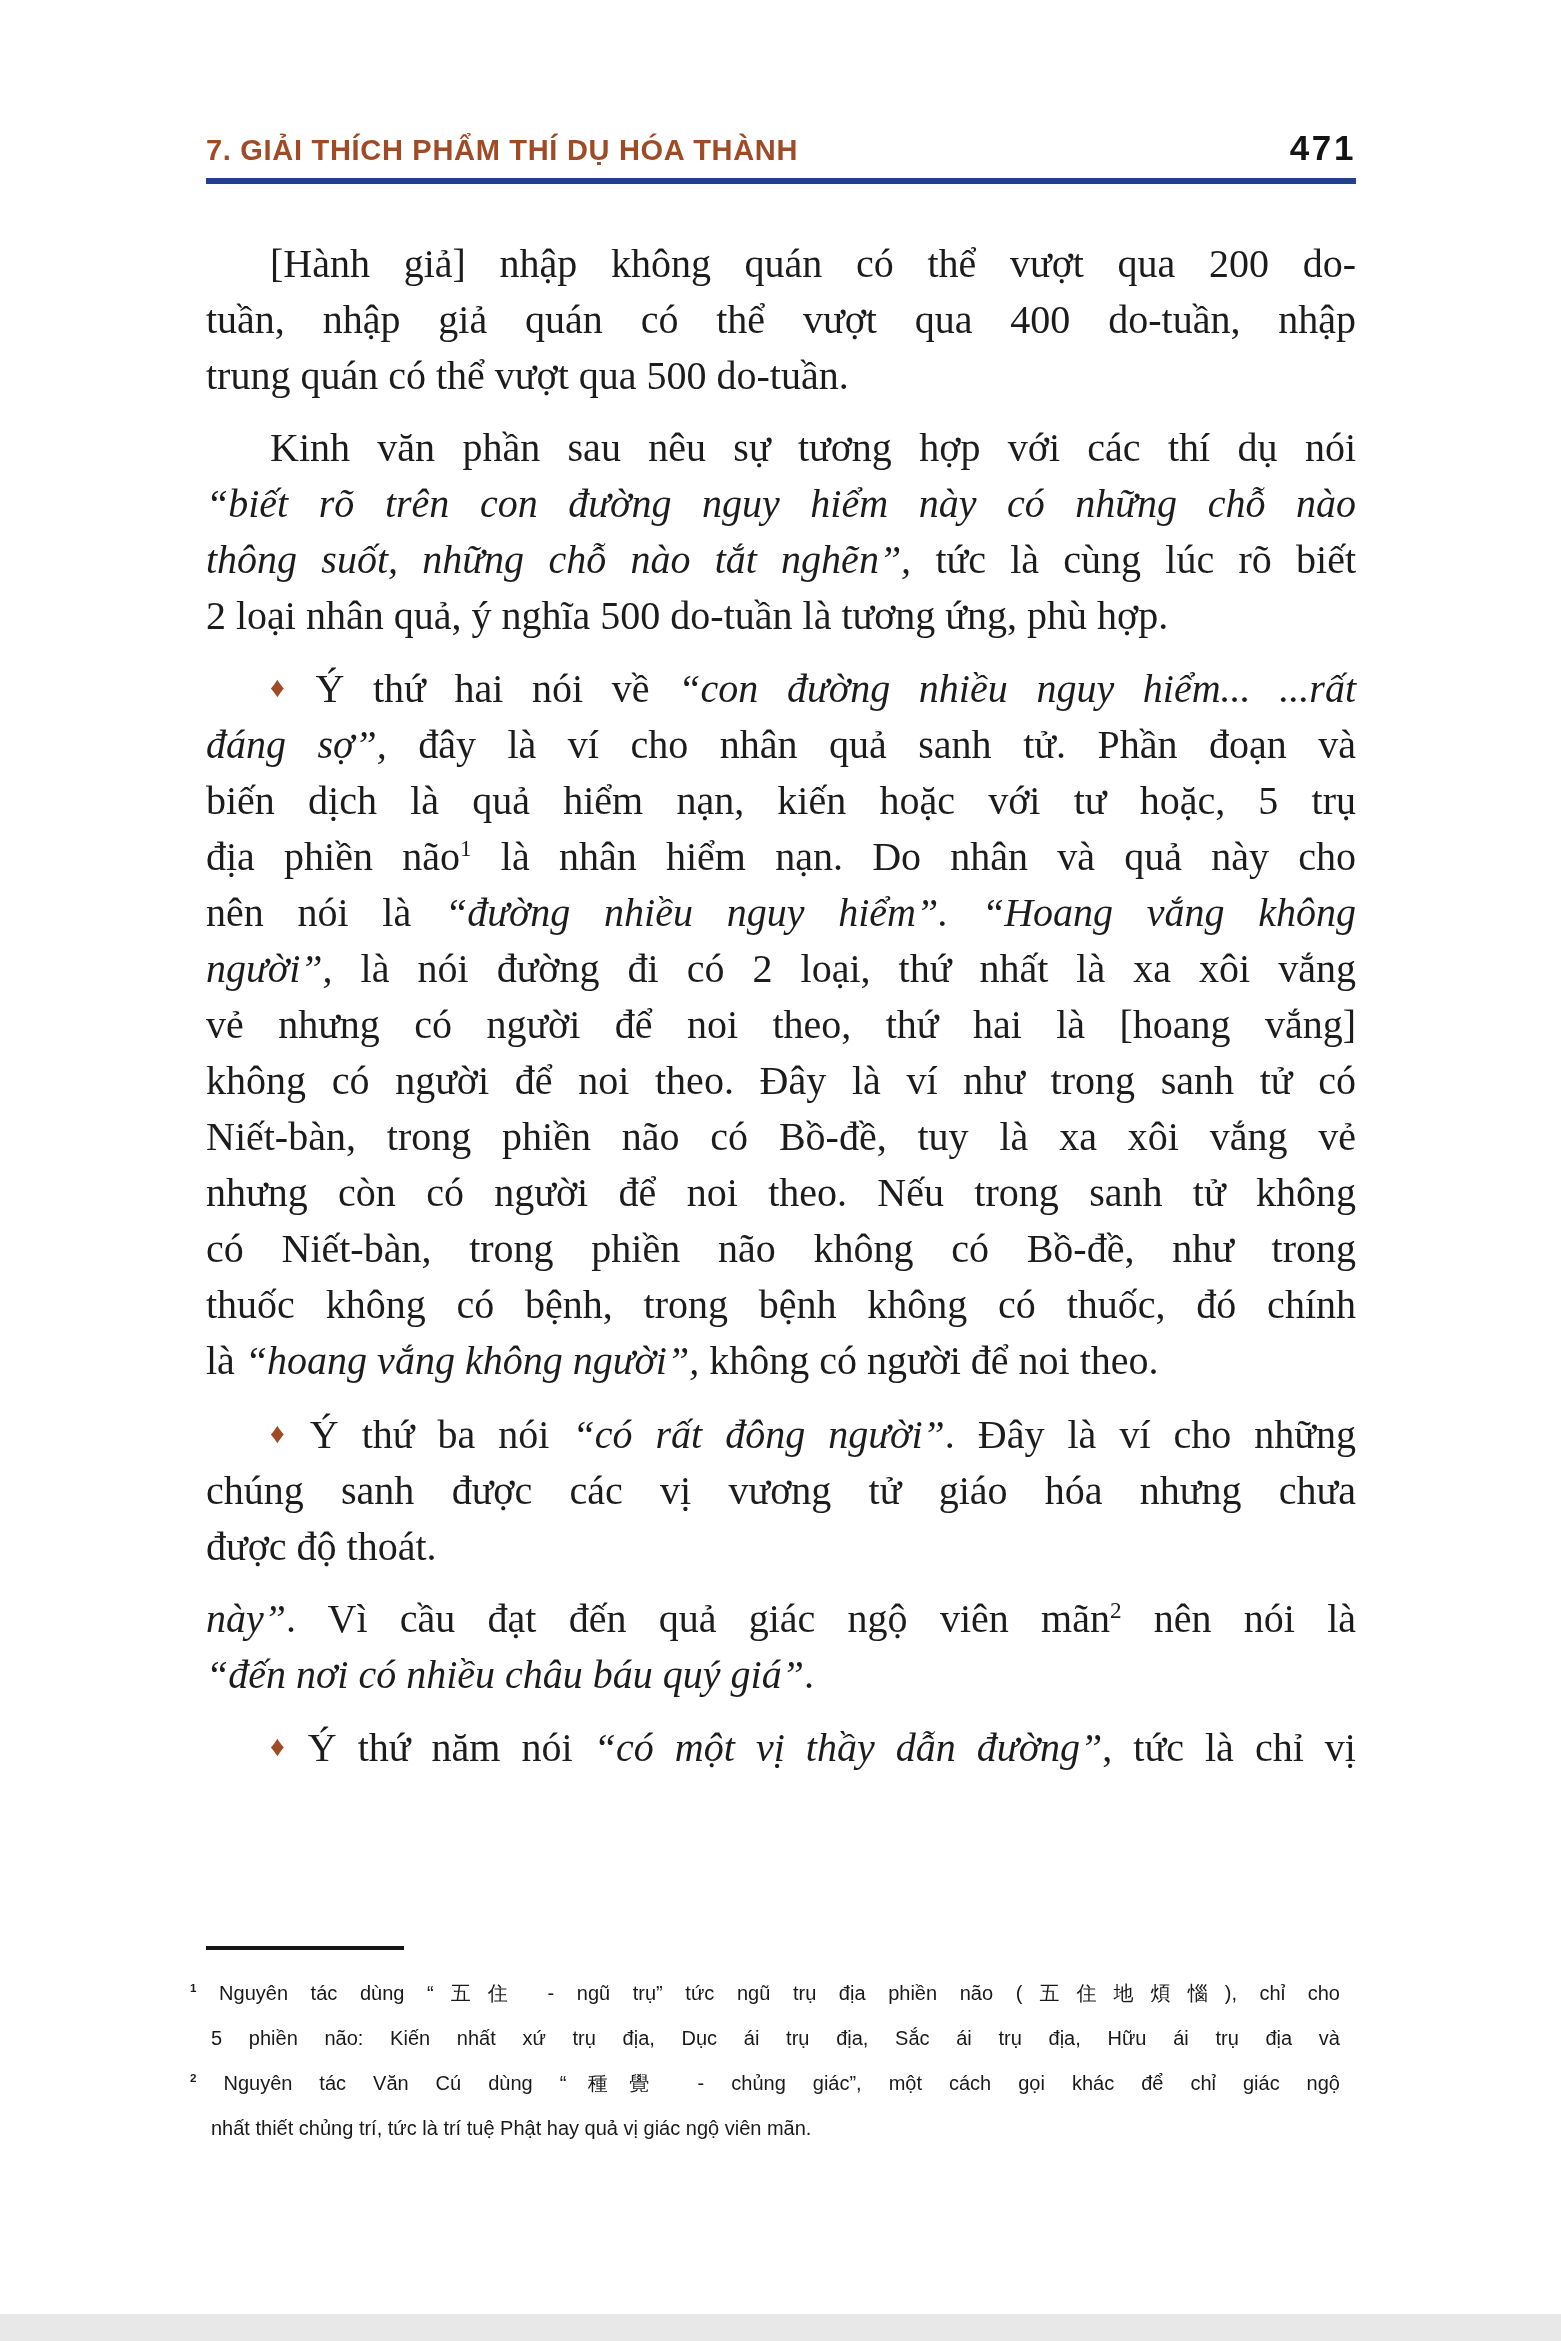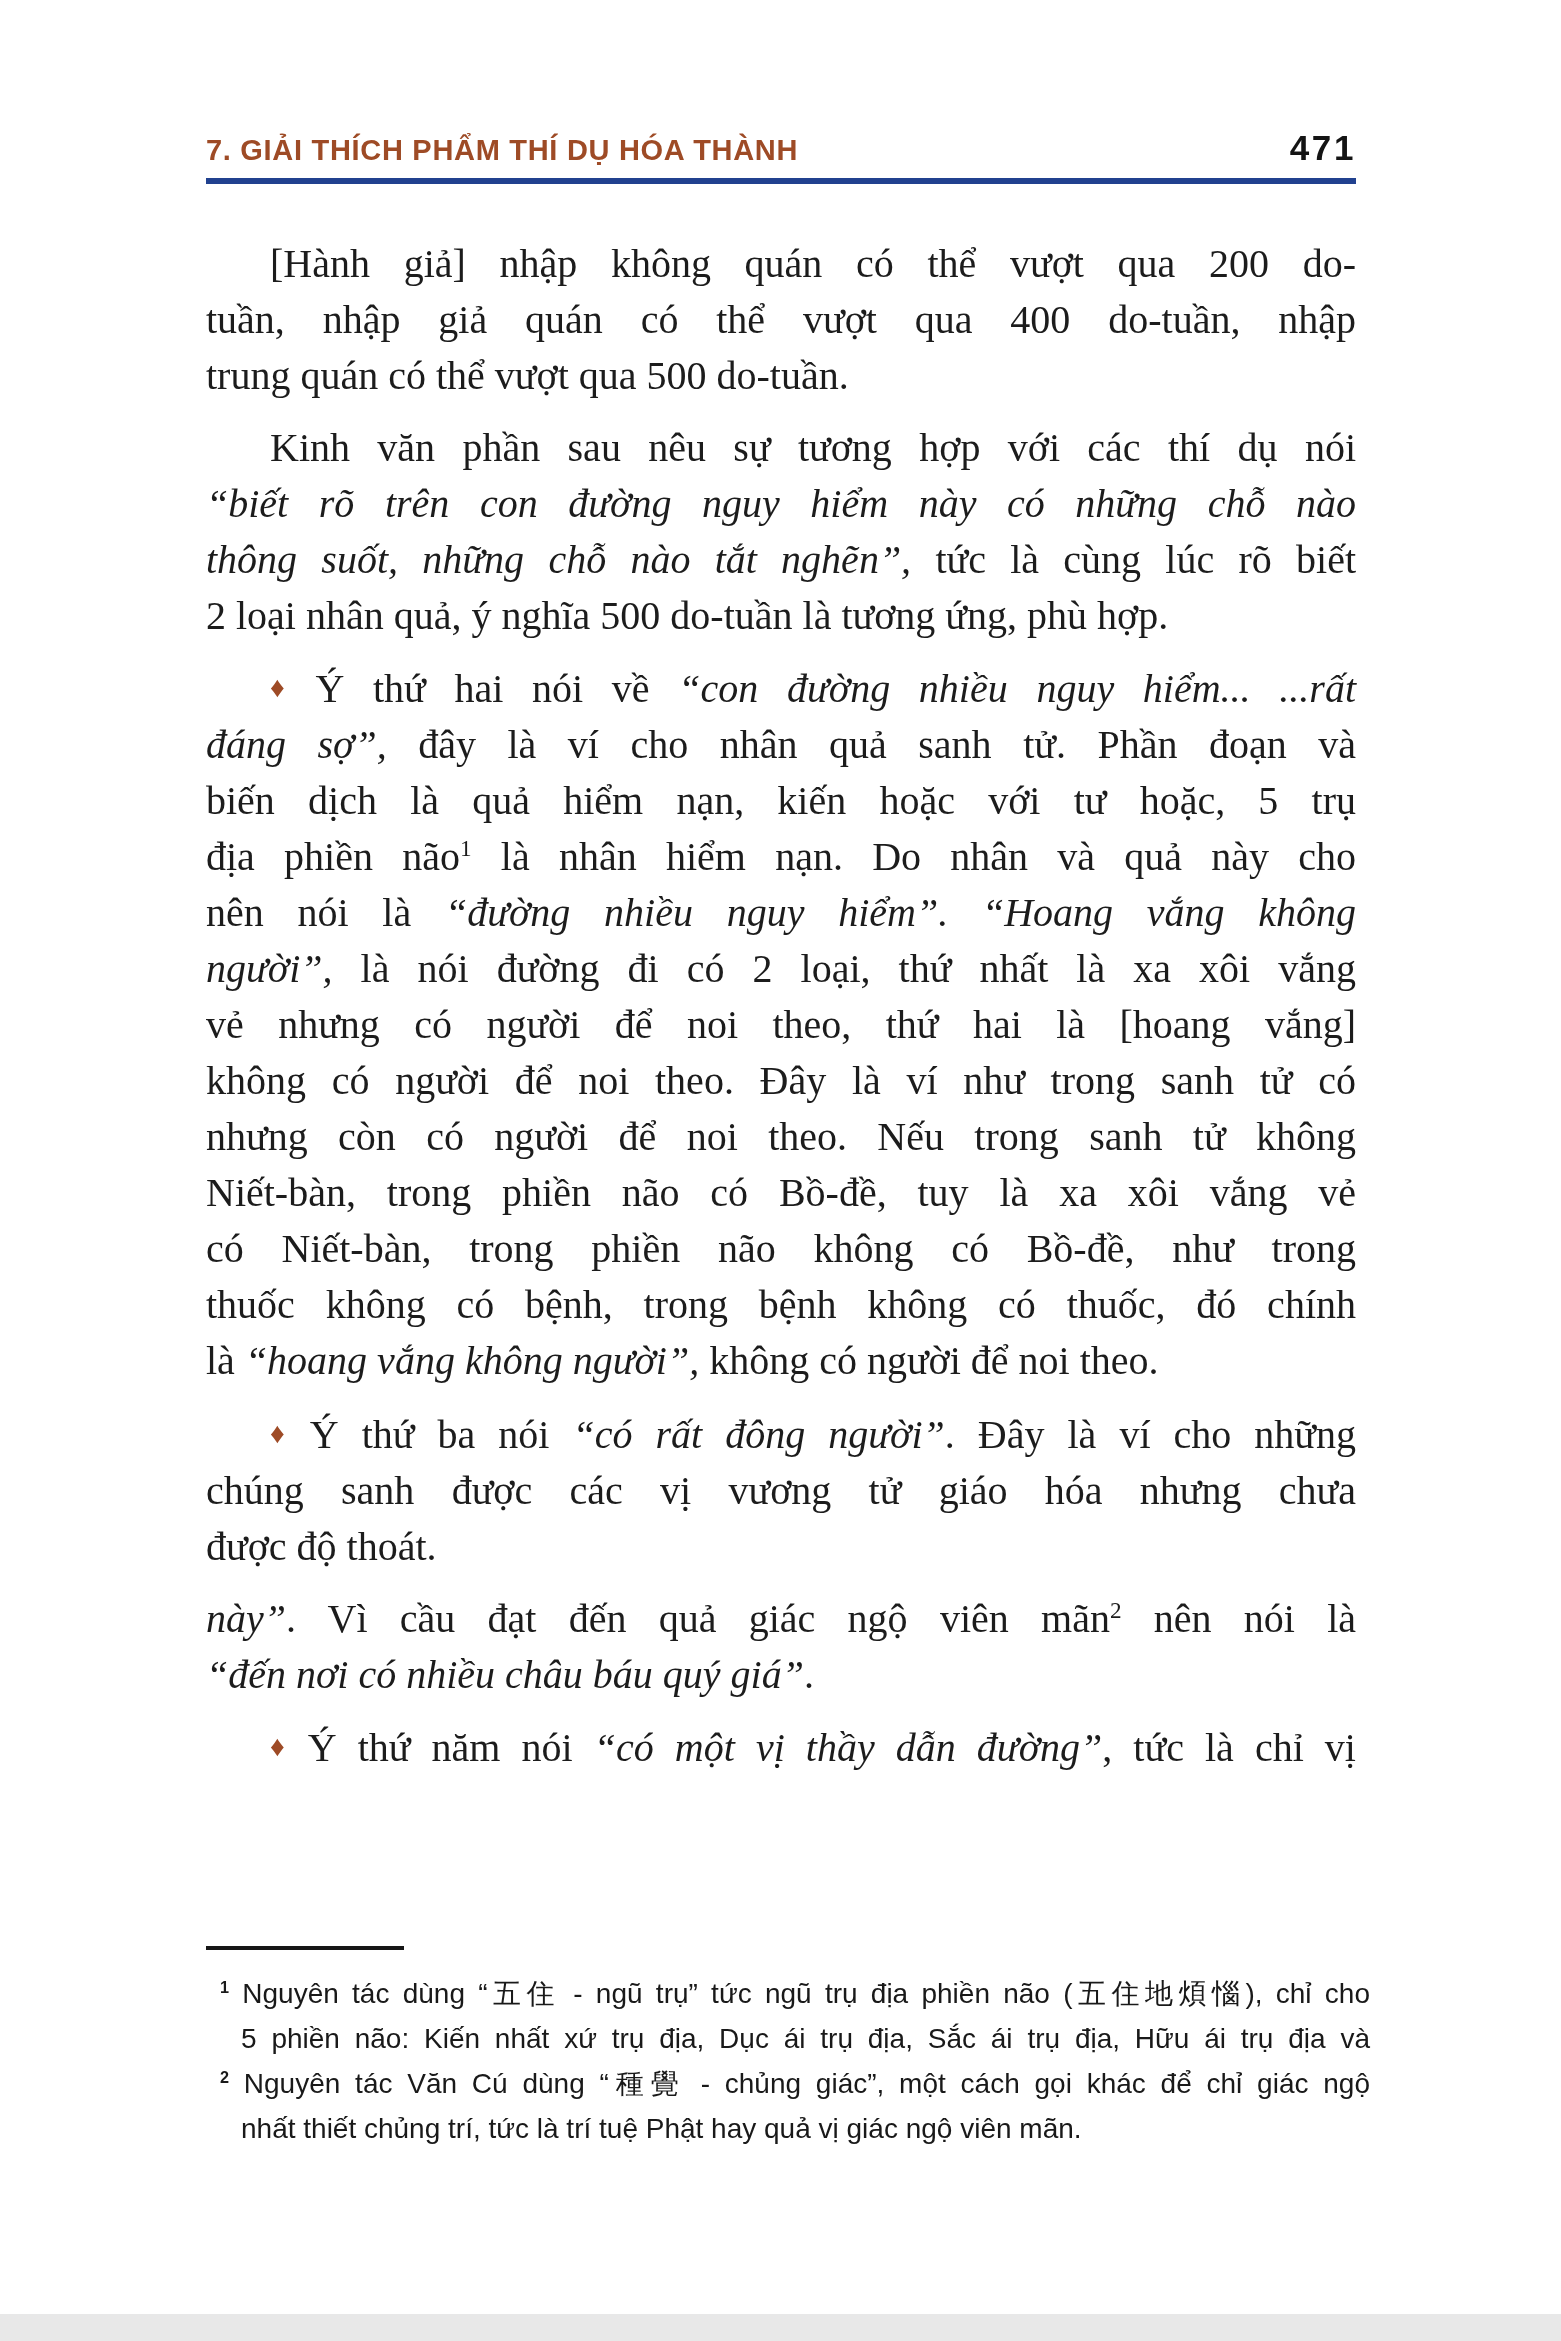--- a/index.html
+++ b/index.html
@@ -79,25 +79,25 @@
   .footnote-sep {
     position: absolute;
     left: 206px;
     top: 1946px;
     width: 198px;
     height: 4.3px;
     background: #161616;
   }
   .footnotes {
     position: absolute;
-    left: 220px;
+    left: 190px;
     top: 1971px;
     width: 1150px;
     font-family: "Liberation Sans", sans-serif;
-    font-size: 28px;
+    font-size: 20px;
     line-height: 45px;
     color: #191919;
   }
   .footnote { margin: 0; }
   .fn-line {
     display: block;
     text-align: justify;
     text-align-last: justify;
     padding-left: 21px;
   }
@@ -132,22 +132,22 @@
       </div>
       <div class="para bullet">
         <div class="line first"><span class="bullet-icon">♦</span><span class="run-r">Ý thứ hai nói về </span><span class="run-i">“con đường nhiều nguy hiểm... ...rất</span></div>
         <div class="line"><span class="run-i">đáng sợ”,</span><span class="run-r"> đây là ví cho nhân quả sanh tử. Phần đoạn và</span></div>
         <div class="line"><span class="run-r">biến dịch là quả hiểm nạn, kiến hoặc với tư hoặc, 5 trụ</span></div>
         <div class="line"><span class="run-r">địa phiền não</span><span class="run-sup">1</span><span class="run-r"> là nhân hiểm nạn. Do nhân và quả này cho</span></div>
         <div class="line"><span class="run-r">nên nói là </span><span class="run-i">“đường nhiều nguy hiểm”. “Hoang vắng không</span></div>
         <div class="line"><span class="run-i">người”,</span><span class="run-r"> là nói đường đi có 2 loại, thứ nhất là xa xôi vắng</span></div>
         <div class="line"><span class="run-r">vẻ nhưng có người để noi theo, thứ hai là [hoang vắng]</span></div>
         <div class="line"><span class="run-r">không có người để noi theo. Đây là ví như trong sanh tử có</span></div>
+        <div class="line"><span class="run-r">Niết-bàn, trong phiền não có Bồ-đề, tuy là xa xôi vắng vẻ</span></div>
         <div class="line"><span class="run-r">nhưng còn có người để noi theo. Nếu trong sanh tử không</span></div>
-        <div class="line"><span class="run-r">Niết-bàn, trong phiền não có Bồ-đề, tuy là xa xôi vắng vẻ</span></div>
         <div class="line"><span class="run-r">có Niết-bàn, trong phiền não không có Bồ-đề, như trong</span></div>
         <div class="line"><span class="run-r">thuốc không có bệnh, trong bệnh không có thuốc, đó chính</span></div>
         <div class="line final"><span class="run-r">là </span><span class="run-i">“hoang vắng không người”,</span><span class="run-r"> không có người để noi theo.</span></div>
       </div>
       <div class="para bullet">
         <div class="line first"><span class="bullet-icon">♦</span><span class="run-r">Ý thứ ba nói </span><span class="run-i">“có rất đông người”</span><span class="run-r">. Đây là ví cho những</span></div>
         <div class="line"><span class="run-r">chúng sanh được các vị vương tử giáo hóa nhưng chưa</span></div>
         <div class="line final"><span class="run-r">được độ thoát.</span></div>
       </div>
       <div class="para bullet">

